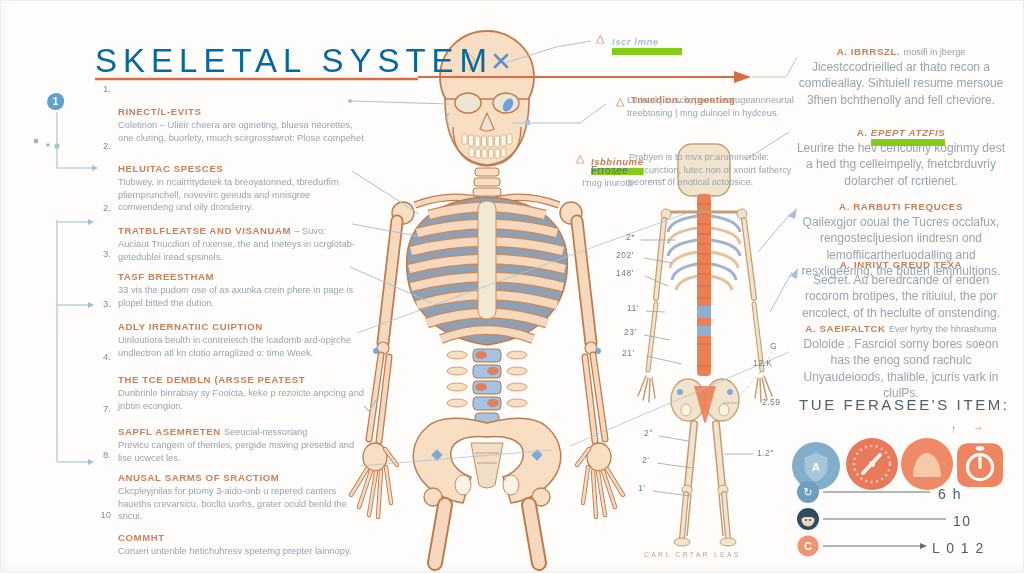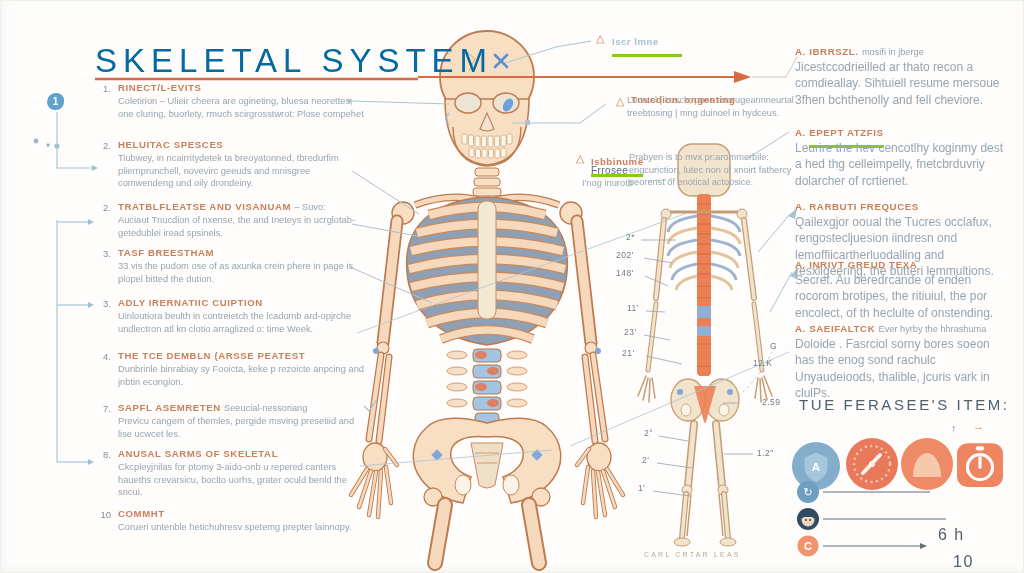--- a/index.html
+++ b/index.html
@@ -10,42 +10,42 @@
   .overlay{position:absolute;left:0;top:0;z-index:3;pointer-events:none}
   .skel{position:absolute;z-index:2}
   .txt{z-index:5}
 
   .title{position:absolute;left:95px;top:42px;z-index:5;font-size:33px;font-weight:400;letter-spacing:6px;color:#0369a1;}
   .badge{position:absolute;left:47px;top:93px;z-index:5;width:17px;height:17px;border-radius:55% 45% 50% 50%;
          background:#5FA3CD;color:#fff;font-size:10px;font-weight:700;display:flex;align-items:center;justify-content:center;}
 
   .li{position:absolute;left:96px;width:270px;display:flex;z-index:5;}
   .num{width:15px;text-align:right;margin-right:7px;font-size:9.5px;color:#7E909C;padding-top:1px;}
-  .li-h{font-size:9.6px;font-weight:700;letter-spacing:.6px;color:#C8815B;margin-bottom:2px;}
+  .li-h{font-size:9.6px;font-weight:700;letter-spacing:.6px;color:#C8815B;margin-bottom:2px;margin-top:24px;}
   .hsuf{font-weight:400;letter-spacing:0;color:#93A2AE;font-size:9.2px;}
   .li-b{font-size:9.3px;color:#96A5B1;line-height:1.36;max-width:248px;}
 
   .cann{position:absolute;z-index:5;}
   .tri{color:#D07A50;font-size:11px;}
   .cann-h{font-size:9.6px;font-weight:700;letter-spacing:.5px;color:#C8815B;}
-  .u{border-bottom:3px solid #84cc16;padding-bottom:7px;}
+  .u{border-bottom:7px solid #84cc16;padding-bottom:1px;font-style:italic;}
   .ghost{color:#A9C3D2;display:inline-block;min-width:70px;}
   .cann-b{font-size:9.2px;color:#96A5B1;line-height:1.36;margin-top:44px;}
   .sub1{font-size:10px;color:#5C6B76;letter-spacing:.4px;}
   .sub2{font-size:9.3px;color:#98A6B2;}
 
-  .ra{position:absolute;left:795px;width:212px;z-index:5;}
+  .ra{position:absolute;left:795px;width:212px;z-index:5;text-align:center;}
   .ra-h{font-size:9.7px;font-weight:700;letter-spacing:.6px;color:#C8815B;margin-bottom:2px;}
   .pfx{color:#D07A50;}
   .ra-b{font-size:12px;color:#96A5B1;line-height:1.37;}
 
   .meas{position:absolute;z-index:5;font-size:8.5px;color:#6E7F8C;letter-spacing:.5px;}
 
   .leg-h{position:absolute;left:799px;top:396px;z-index:5;font-size:15px;letter-spacing:2.6px;color:#4E616D;}
-  .lrow-val{position:absolute;z-index:5;font-size:16px;letter-spacing:1.5px;color:#4E5E6A;margin-top:40px;}
+  .lrow-val{position:absolute;z-index:5;font-size:14px;letter-spacing:1.5px;color:#4E5E6A;}
   .deco-arrow{position:absolute;z-index:5;font-size:11px;}
   .caption{position:absolute;left:644px;top:551px;z-index:5;font-size:7px;letter-spacing:2.2px;color:#BBA893;}
 </style>
 </head>
 <body>
 
 <div class="canvas">
 
   <svg class="skel" style="left:345px;top:15px" width="310" height="560" viewBox="0 0 310 560">
 
@@ -393,21 +393,21 @@
   <div class="li" style="top:402px">
       <span class="num">7.</span>
       <div>
         <div class="li-h"><span>SAPFL ASEMRETEN</span> <span class="hsuf">Seeucial-nessoriang</span></div>
         <div class="li-b">Previcu cangem of themles, pergide msving presetiid and lise ucwcet les.</div>
       </div>
     </div>
   <div class="li" style="top:448px">
       <span class="num">8.</span>
       <div>
-        <div class="li-h"><span>ANUSAL SARMS OF SKELETAL</span></div>
+        <div class="li-h"><span>ANUSAL SARMS OF SRACTIOM</span></div>
         <div class="li-b">Ckcpleyjnilas for ptomy 3-aido-onb u repered canters haueths crevarsicu, boclto uorhs, grater oculd benld the sncui.</div>
       </div>
     </div>
   <div class="li" style="top:508px">
       <span class="num">10</span>
       <div>
         <div class="li-h"><span>COMMHT</span></div>
         <div class="li-b">Corueri untenble hetichuhresv spetemg prepter lainnopy.</div>
       </div>
     </div>

